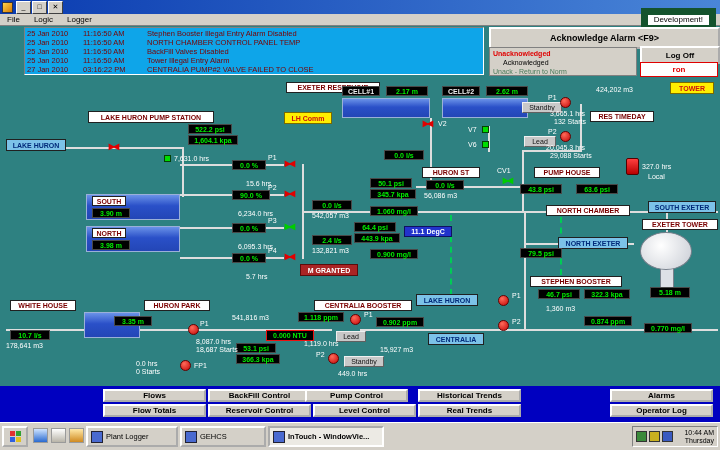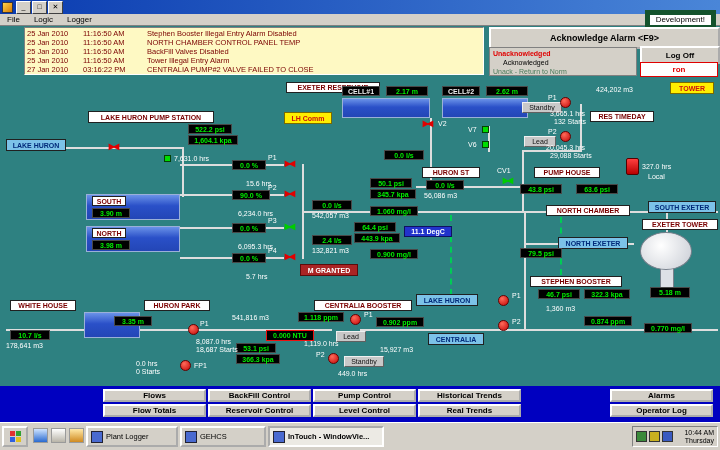--- a/index.html
+++ b/index.html
@@ -10,24 +10,24 @@
     background:linear-gradient(90deg,#0a3bb0,#4a86d8);color:#fff;display:flex;align-items:center;
     padding:0 2px;box-sizing:border-box}
   .app-icon{width:9px;height:9px;background:linear-gradient(135deg,#ffd24a,#d87a00);border:1px solid #334;margin-right:3px;flex:none}
   .title-text{font-size:9px;font-weight:bold;flex:1;white-space:nowrap}
   .win-btns{display:flex;gap:1px}
   .wbtn{width:13px;height:11px;background:#d4d0c8;border:1px solid;border-color:#fff #404040 #404040 #fff;
     font-size:7px;line-height:9px;text-align:center;color:#000}
   .menubar{position:absolute;left:0;top:14px;width:720px;height:12px;background:#d4d0c8;display:flex;
     align-items:center;font-size:8px;color:#000;border-bottom:1px solid #808080;box-sizing:border-box}
   .menu-item{padding:0 7px}
-  .dev-badge{margin-left:auto;margin-right:4px;background:#fff;border:5px solid #14532d;font-size:8px;
+  .dev-badge{margin-left:auto;margin-right:4px;background:#fff;border:7px solid #14532d;font-size:8px;
     padding:0 6px;height:10px;line-height:10px}
   
-  .alarm-list{position:absolute;left:24px;top:27px;width:460px;height:48px;background:#fef9c3;
+  .alarm-list{position:absolute;left:24px;top:27px;width:460px;height:48px;background:#0ea5e9;
     border:1px solid;border-color:#808080 #fff #fff #808080;box-sizing:border-box;padding:1px 2px;overflow:hidden}
   .alarm-row{display:flex;font-size:7.5px;color:#7a0000;line-height:9px;white-space:nowrap}
   .alarm-row span:nth-child(1){width:56px;flex:none}
   .alarm-row span:nth-child(2){width:64px;flex:none}
   .ack-btn{position:absolute;left:489px;top:27px;width:227px;height:18px;background:#d4d0c8;
     border:2px outset #fff;font-size:9px;font-weight:bold;color:#000;display:flex;align-items:center;justify-content:center}
   .status-panel{position:absolute;left:489px;top:47px;width:148px;height:29px;background:#d4d0c8;
     border:1px solid #808080;font-size:7px;padding:1px 3px;box-sizing:border-box;line-height:9px;white-space:nowrap}
   .status-unack{color:#e00000;font-weight:bold}
   .status-ack{color:#000;padding-left:10px}
@@ -294,21 +294,21 @@
   <div class="status-unack">Unacknowledged</div>
   <div class="status-ack">Acknowledged</div>
   <div class="status-rtn">Unack - Return to Norm</div>
 </div>
 <div class="logoff-btn">Log Off</div>
 <div class="user-box">ron</div>
 
 <div id="navband">
     <div class="nav-btn" style="left: 103px; top: 3px;">Flows</div>
     <div class="nav-btn" style="left: 208px; top: 3px;">BackFill Control</div>
-    <div class="nav-btn" style="left: 313px; top: 3px; text-align: center;">Pump Control</div>
+    <div class="nav-btn" style="left: 305px; top: 3px; text-align: center;">Pump Control</div>
     <div class="nav-btn" style="left: 418px; top: 3px;">Historical Trends</div>
     <div class="nav-btn" style="left: 610px; top: 3px;">Alarms</div>
     <div class="nav-btn" style="left: 103px; top: 18px;">Flow Totals</div>
     <div class="nav-btn" style="left: 208px; top: 18px;">Reservoir Control</div>
     <div class="nav-btn" style="left: 313px; top: 18px;">Level Control</div>
     <div class="nav-btn" style="left: 610px; top: 18px;">Operator Log</div>
     <div class="nav-btn" style="left: 418px; top: 18px;">Real Trends</div>
   </div>
 
 <div class="taskbar">

